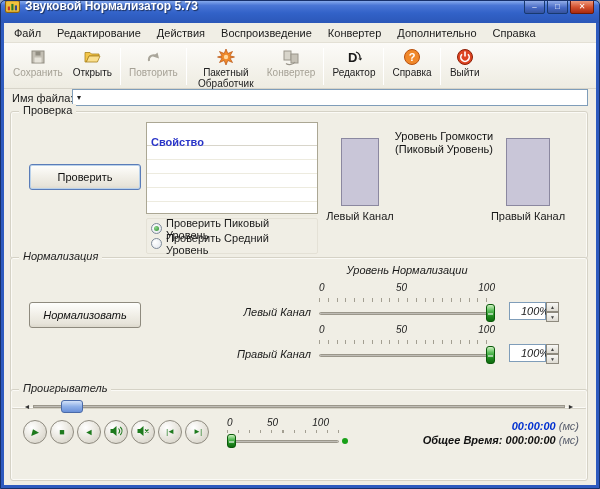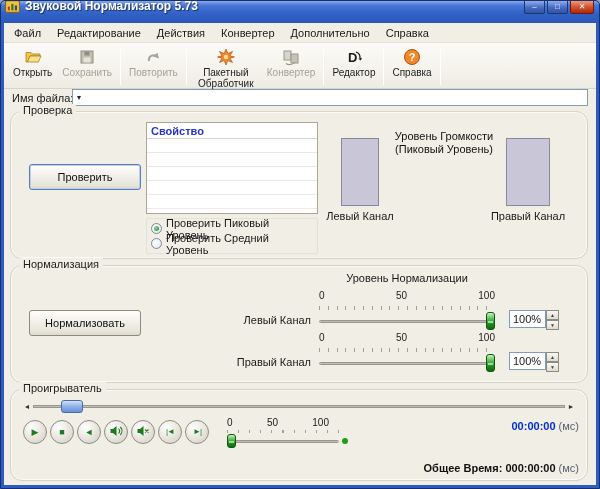--- a/index.html
+++ b/index.html
@@ -42,39 +42,39 @@
 
   .filename-label { position:absolute; left:8px; top:69px; }
   .combo { position:absolute; left:68px; top:66px; width:516px; height:17px;
            background:#fff; border:1px solid #7f9db9; }
   .combo-arrow { position:absolute; left:4px; top:1px; font-size:8px; color:#222; line-height:14px; }
   .combo-input { position:absolute; left:14px; top:0; right:2px; height:15px; border:0; outline:none;
                  font:11px "Liberation Sans",sans-serif; background:transparent; padding:0; }
 
   
   .groupbox { position:absolute; left:6px; width:578px; border:1px solid #d5d2c6;
-              border-radius:12px; box-shadow:inset 0 0 0 1px #fbfaf6; }
+              border-radius:3px; box-shadow:inset 0 0 0 1px #fbfaf6; }
   .legend { position:absolute; top:-8px; left:8px; background:#f0eee5; padding:0 4px; color:#222; }
 
   #group-check { top:88px; height:148px; }
-  #group-norm  { top:242px; height:118px; }
-  #group-player{ top:366px; height:92px; }
+  #group-norm  { top:234px; height:152px;font-style:italic; }
+  #group-player{ top:366px; height:92px;font-style:italic; }
 
   
   .push-btn { position:absolute; border:1px solid #8e8a7e; border-radius:3px;
               background:linear-gradient(180deg,#fefefc,#f2f0e9 45%,#e7e4da 85%,#ddd9cd);
               font-size:11px; text-align:center; color:#111;
               display:flex; align-items:center; justify-content:center; }
   .push-btn.default { border-color:#5a7cb8; box-shadow:inset 0 0 0 1px #b9d1ea; }
 
   
   .check-btn { left:18px; top:52px; width:112px; height:26px; }
   .prop-table { position:absolute; left:135px; top:10px; width:172px; height:92px;
                 background:#fff; border:1px solid #aba794; }
-  .prop-header { height:16px; line-height:16px; padding:0 4px; font-weight:bold;
+  .prop-header { height:16px; line-height:16px; padding:11px 4px; font-weight:bold;
                  color:#2a35c8; border-bottom:1px solid #d8d5ca; }
   .prop-row { height:14px; border-bottom:1px solid #edebdf; }
   .radio-box { position:absolute; left:135px; top:106px; width:172px; height:36px;
                border:1px solid #e4e1d6; border-radius:2px; padding:2px 4px; }
   .radio-row { display:flex; align-items:center; gap:4px; height:15px; }
   .radio { width:11px; height:11px; border-radius:50%; border:1px solid #7e8a99; position:relative;
            background:radial-gradient(circle at 35% 35%,#ffffff,#dfe4ea); flex:0 0 auto; }
   .radio.checked::after { content:""; position:absolute; left:2px; top:2px; width:5px; height:5px;
            border-radius:50%; background:radial-gradient(circle at 35% 35%,#8fd78f,#2b8a2b); }
   .meter { position:absolute; top:26px; height:68px; background:#c9c6d8; border:1px solid #8b88a0; }
@@ -97,21 +97,21 @@
   .slider { position:absolute; left:308px; width:176px; height:18px; }
   .groove { position:absolute; left:0; right:0; top:8px; height:3px; background:#e9e6dd;
             border:1px solid #9b978b; border-radius:2px; box-shadow:inset 1px 1px 1px rgba(0,0,0,.2); }
   .handle-green { position:absolute; top:0; width:9px; height:18px; border:1px solid #0a5a0a; border-radius:3px;
             background:linear-gradient(180deg,#cdf0c0 0%,#5cbf5c 35%,#1f8a1f 70%,#0f6a0f 100%); }
   .handle-green::after { content:""; position:absolute; left:1px; right:1px; top:8px; height:2px;
             background:rgba(255,255,255,.55); }
   .handle-right { left:calc(100% - 9px); }
   .spin { position:absolute; left:498px; width:50px; height:18px; }
   .spin-value { position:absolute; left:0; top:0; bottom:0; right:13px; background:#fff;
-                border:1px solid #7f9db9; padding:1px 3px; line-height:14px; }
+                border:1px solid #7f9db9; padding:1px 11px; line-height:14px; }
   .spin-btns { position:absolute; right:0; top:0; width:13px; height:18px; display:flex; flex-direction:column; }
   .spin-up,.spin-down { flex:1; font-size:5px; line-height:8px; text-align:center; color:#444;
                 border:1px solid #8e8a7e; background:linear-gradient(#f8f8f5,#dedbd2); }
 
   
   .trackbar { position:absolute; left:10px; top:9px; width:556px; height:16px; }
   .tb-arrow { position:absolute; top:0; width:12px; height:16px; font-size:7px; line-height:16px;
               text-align:center; color:#333; }
   .tb-arrow.left { left:0; } .tb-arrow.right { right:0; }
   .tb-groove { position:absolute; left:12px; right:12px; top:6px; height:3px; background:#e9e6dd;
@@ -127,21 +127,21 @@
                justify-content:space-between; font-size:10px; }
   .vol-ticks { position:absolute; left:216px; top:40px; width:112px; height:3px;
                background:repeating-linear-gradient(90deg,#a39f92 0 1px,transparent 1px 11.1px); }
   .vol-slider { position:absolute; left:216px; top:44px; width:112px; height:14px; }
   .vol-slider .groove { top:6px; }
   .vol-handle { position:absolute; left:0; top:0; width:9px; height:14px; }
   .vol-handle::after { top:6px; }
   .vol-dot { position:absolute; left:331px; top:48px; width:6px; height:6px; border-radius:50%;
              background:#18a018; }
   .time-line { position:absolute; right:8px; text-align:right; white-space:nowrap; }
-  .time1 { top:30px; } .time2 { top:44px;margin-top:28px; }
+  .time1 { top:30px; } .time2 { top:44px; }
   .t-cur { color:#0030d0; font-weight:bold; }
   .t-unit { color:#5a5f6e; }
   .t-label,.t-total { color:#111; font-weight:bold; }
 </style>
 </head>
 <body>
 
 <div class="window">
 
   <div class="titlebar">
@@ -158,45 +158,46 @@
     <span class="winbtn">□</span>
     <span class="winbtn close">✕</span>
   </div>
 
   <div class="client">
 
     <div class="menubar">
       <span class="menu-item">Файл</span>
       <span class="menu-item">Редактирование</span>
       <span class="menu-item">Действия</span>
+      <span class="menu-item">Воспроизведение</span>
       <span class="menu-item">Конвертер</span>
       <span class="menu-item">Дополнительно</span>
       <span class="menu-item">Справка</span>
     </div>
 
     <div class="toolbar">
-      <div class="tbtn">
-        <span class="ticon">
-          <svg width="18" height="18" viewBox="0 0 18 18">
-            <path d="M2 4.5h5l1.5 1.5H16v2H6L3.5 14H2z" fill="#f3c64a" stroke="#a8811c" stroke-width="0.8"></path>
-            <path d="M6 8h11l-2.6 6H3.4z" fill="#fadf8e" stroke="#a8811c" stroke-width="0.8"></path>
-          </svg>
-        </span>
-        <span class="tlabel">Открыть</span>
-      </div>
       <div class="tbtn disabled">
         <span class="ticon">
           <svg width="18" height="18" viewBox="0 0 18 18">
             <rect x="3" y="3" width="12" height="12" fill="#c3bfb4" stroke="#918d82"></rect>
             <rect x="6.5" y="3.5" width="5" height="4" fill="#918d82"></rect>
             <rect x="5.5" y="9.5" width="7" height="5" fill="#e6e3da"></rect>
           </svg>
         </span>
         <span class="tlabel">Сохранить</span>
       </div>
+      <div class="tbtn">
+        <span class="ticon">
+          <svg width="18" height="18" viewBox="0 0 18 18">
+            <path d="M2 4.5h5l1.5 1.5H16v2H6L3.5 14H2z" fill="#f3c64a" stroke="#a8811c" stroke-width="0.8"></path>
+            <path d="M6 8h11l-2.6 6H3.4z" fill="#fadf8e" stroke="#a8811c" stroke-width="0.8"></path>
+          </svg>
+        </span>
+        <span class="tlabel">Открыть</span>
+      </div>
       <span class="tsep"></span>
       <div class="tbtn disabled">
         <span class="ticon">
           <svg width="18" height="18" viewBox="0 0 18 18">
             <path d="M5 13c-1-5 4-7 8-5" fill="none" stroke="#aaa69b" stroke-width="2"></path>
             <polygon points="13.5,4.5 15,10.5 9,8.5" fill="#aaa69b"></polygon>
           </svg>
         </span>
         <span class="tlabel">Повторить</span>
       </div>
@@ -235,20 +236,30 @@
       <div class="tbtn">
         <span class="ticon">
           <svg width="18" height="18" viewBox="0 0 18 18">
             <circle cx="9" cy="9" r="7.5" fill="#f0882a" stroke="#b8500e"></circle>
             <text x="9" y="13" font-size="11" font-weight="bold" fill="#ffffff" text-anchor="middle" font-family="Liberation Sans, sans-serif">?</text>
           </svg>
         </span>
         <span class="tlabel">Справка</span>
       </div>
       <span class="tsep"></span>
+      <div class="tbtn">
+        <span class="ticon">
+          <svg width="18" height="18" viewBox="0 0 18 18">
+            <circle cx="9" cy="9" r="7.5" fill="#dd4422" stroke="#8e1f06"></circle>
+            <path d="M6 6.2a4.2 4.2 0 1 0 6 0" fill="none" stroke="#ffffff" stroke-width="1.6"></path>
+            <rect x="8.2" y="3.5" width="1.6" height="5" fill="#ffffff"></rect>
+          </svg>
+        </span>
+        <span class="tlabel">Выйти</span>
+      </div>
     </div>
 
     <span class="filename-label">Имя файла:</span>
     <div class="combo">
       <span class="combo-arrow">▾</span>
       <input class="combo-input" value="" style="">
     </div>
 
     <div class="groupbox" id="group-check">
       <span class="legend">Проверка</span>

